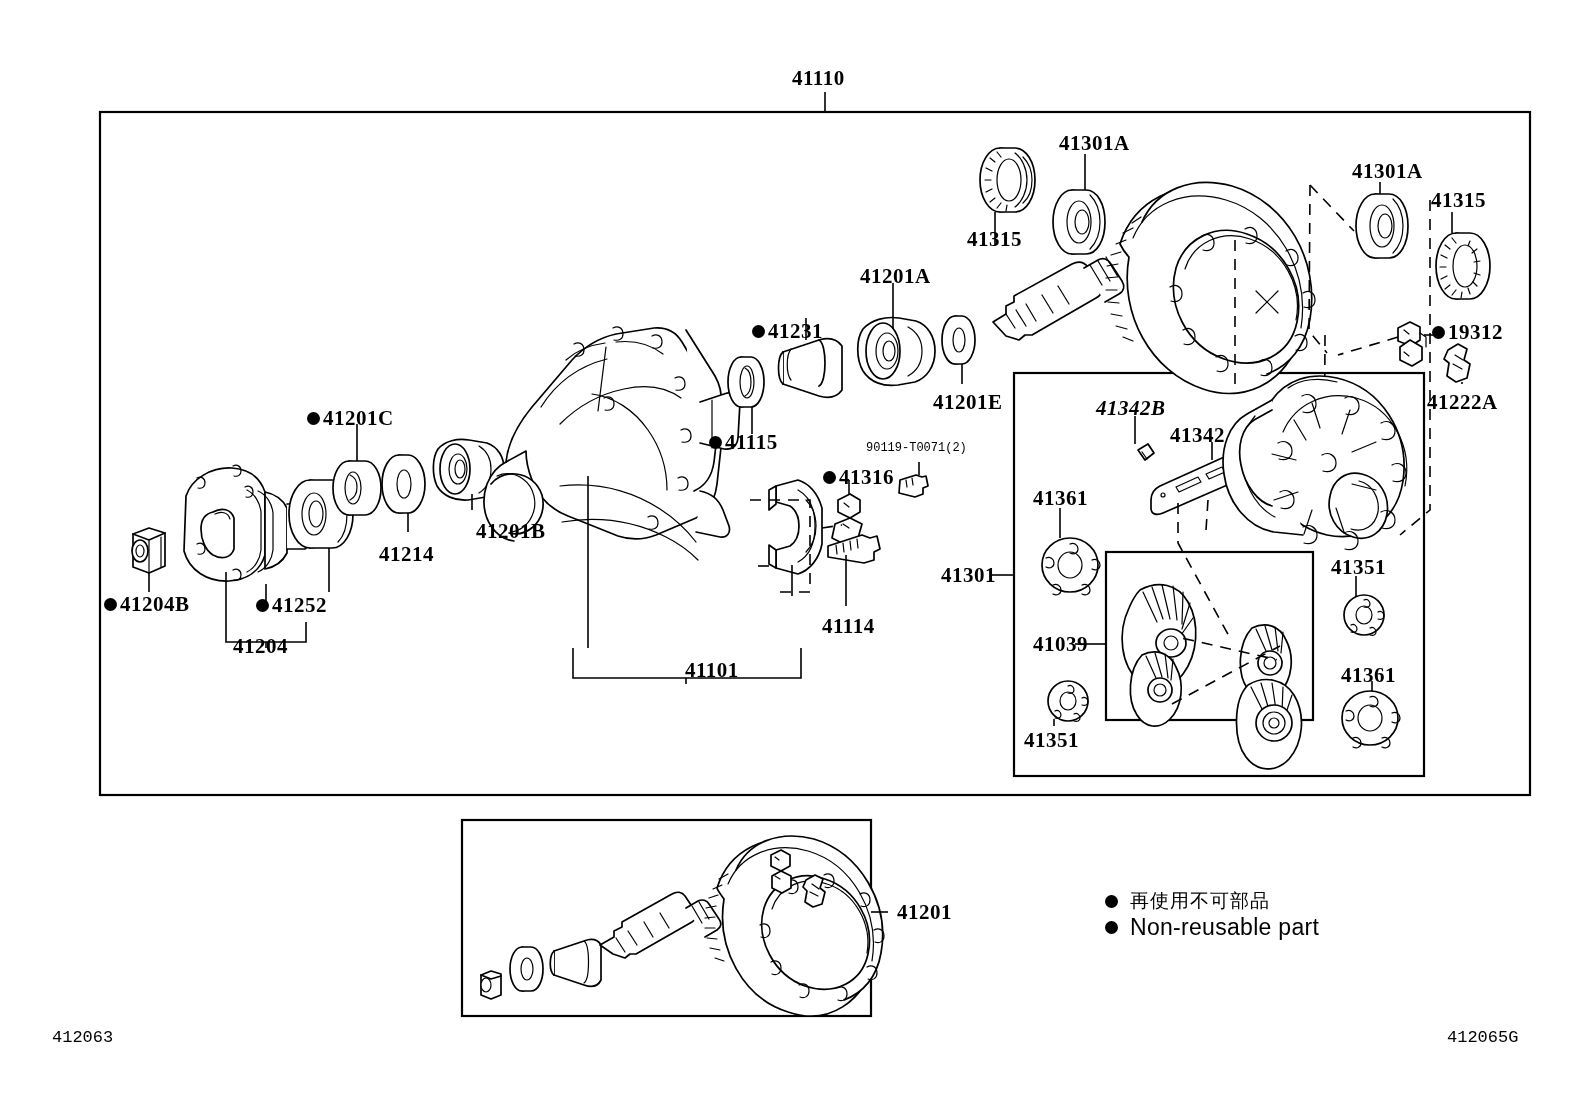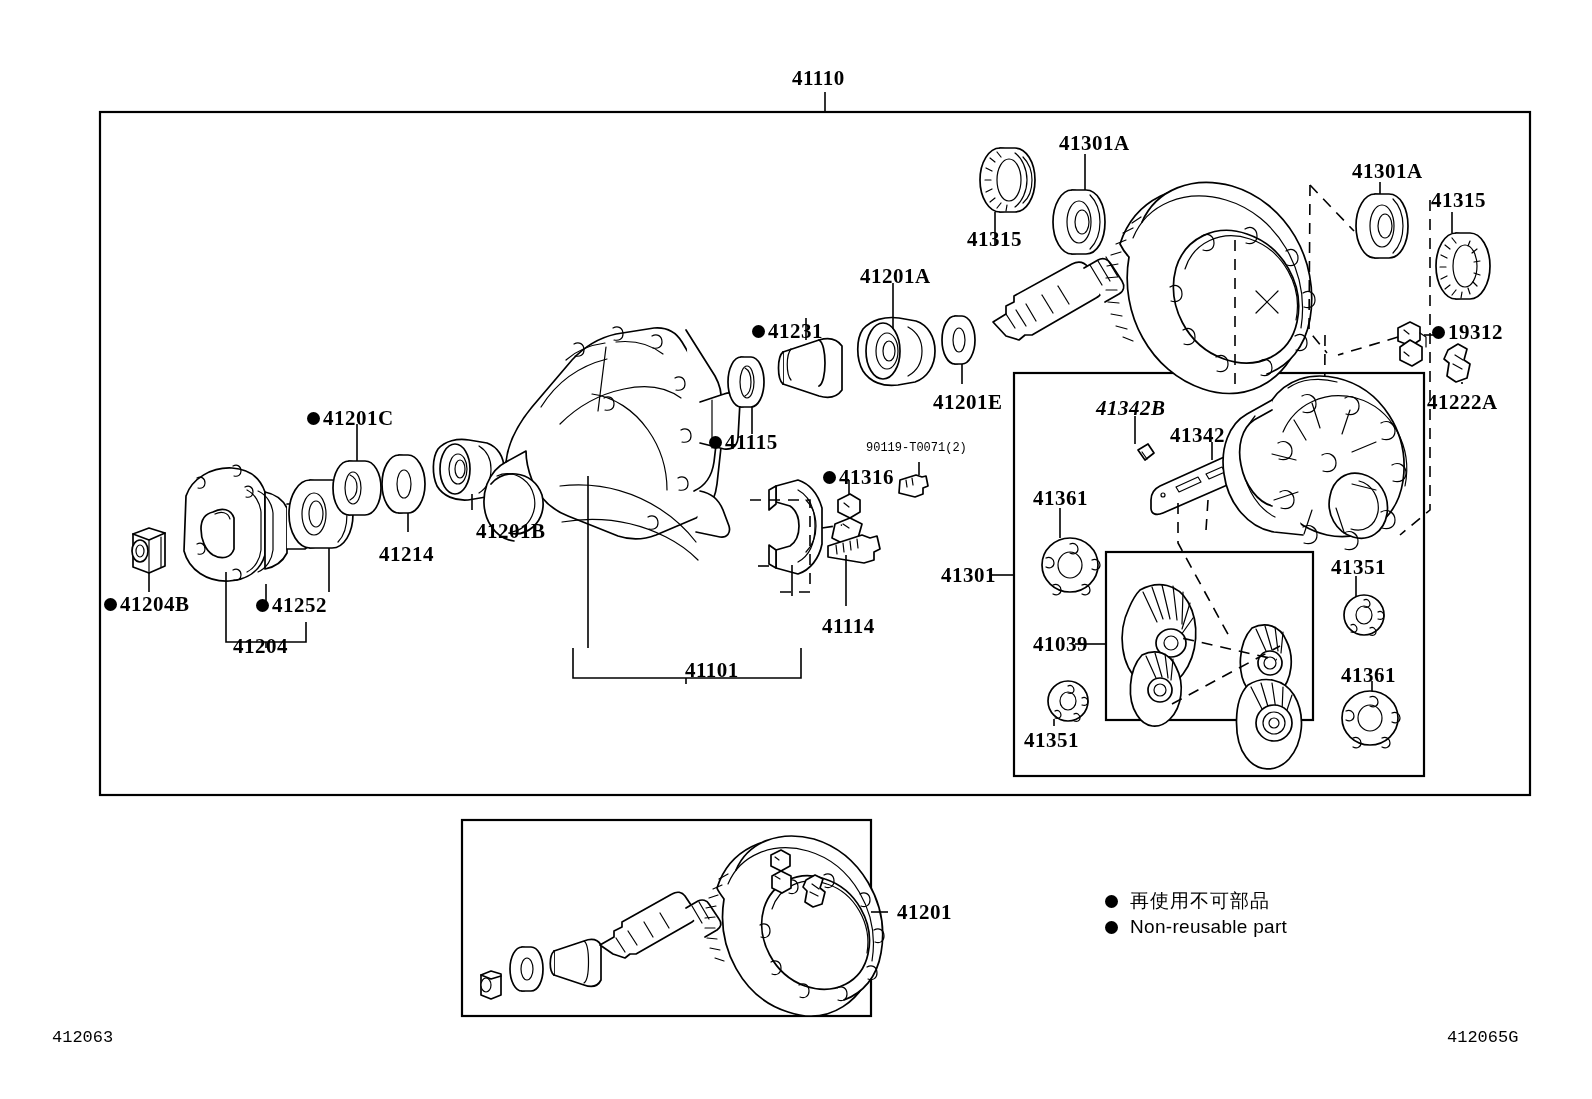--- a/index.html
+++ b/index.html
@@ -12,21 +12,21 @@
        font-weight:700;font-size:21px;letter-spacing:.5px;line-height:1;color:#000;}
   .lbl.mono{font-family:"Liberation Mono","DejaVu Sans Mono",monospace;font-weight:400;font-size:12px;letter-spacing:0;}
   .lbl .dot{display:inline-block;width:13px;height:13px;border-radius:50%;background:#000;
             margin-right:3px;vertical-align:0px;}
   .foot{position:absolute;font-family:"Liberation Mono","DejaVu Sans Mono",monospace;
         font-size:17px;font-weight:400;color:#000;white-space:nowrap;}
   .legend{position:absolute;left:1105px;top:888px;}
   .legend .row{display:flex;align-items:center;height:26px;white-space:nowrap;}
   .legend .bullet{width:13px;height:13px;border-radius:50%;background:#000;margin-right:12px;flex:0 0 auto;}
   .legend .jp{font-family:"DejaVu Sans",sans-serif;font-size:19px;font-weight:400;letter-spacing:1px;}
-  .legend .en{font-family:"Liberation Sans","DejaVu Sans",sans-serif;font-size:19px;font-weight:400;letter-spacing:.3px;}
+  .legend .en{font-family:"Liberation Sans","DejaVu Sans",sans-serif;font-size:23px;font-weight:400;letter-spacing:.3px;}
 </style>
 </head>
 <body>
 
 <div id="stage">
 
   <svg class="art" viewBox="0 0 1592 1099">
     <defs>
       <style>
         .ln{fill:none;stroke:#000;stroke-width:1.7;stroke-linejoin:round;stroke-linecap:round;}

